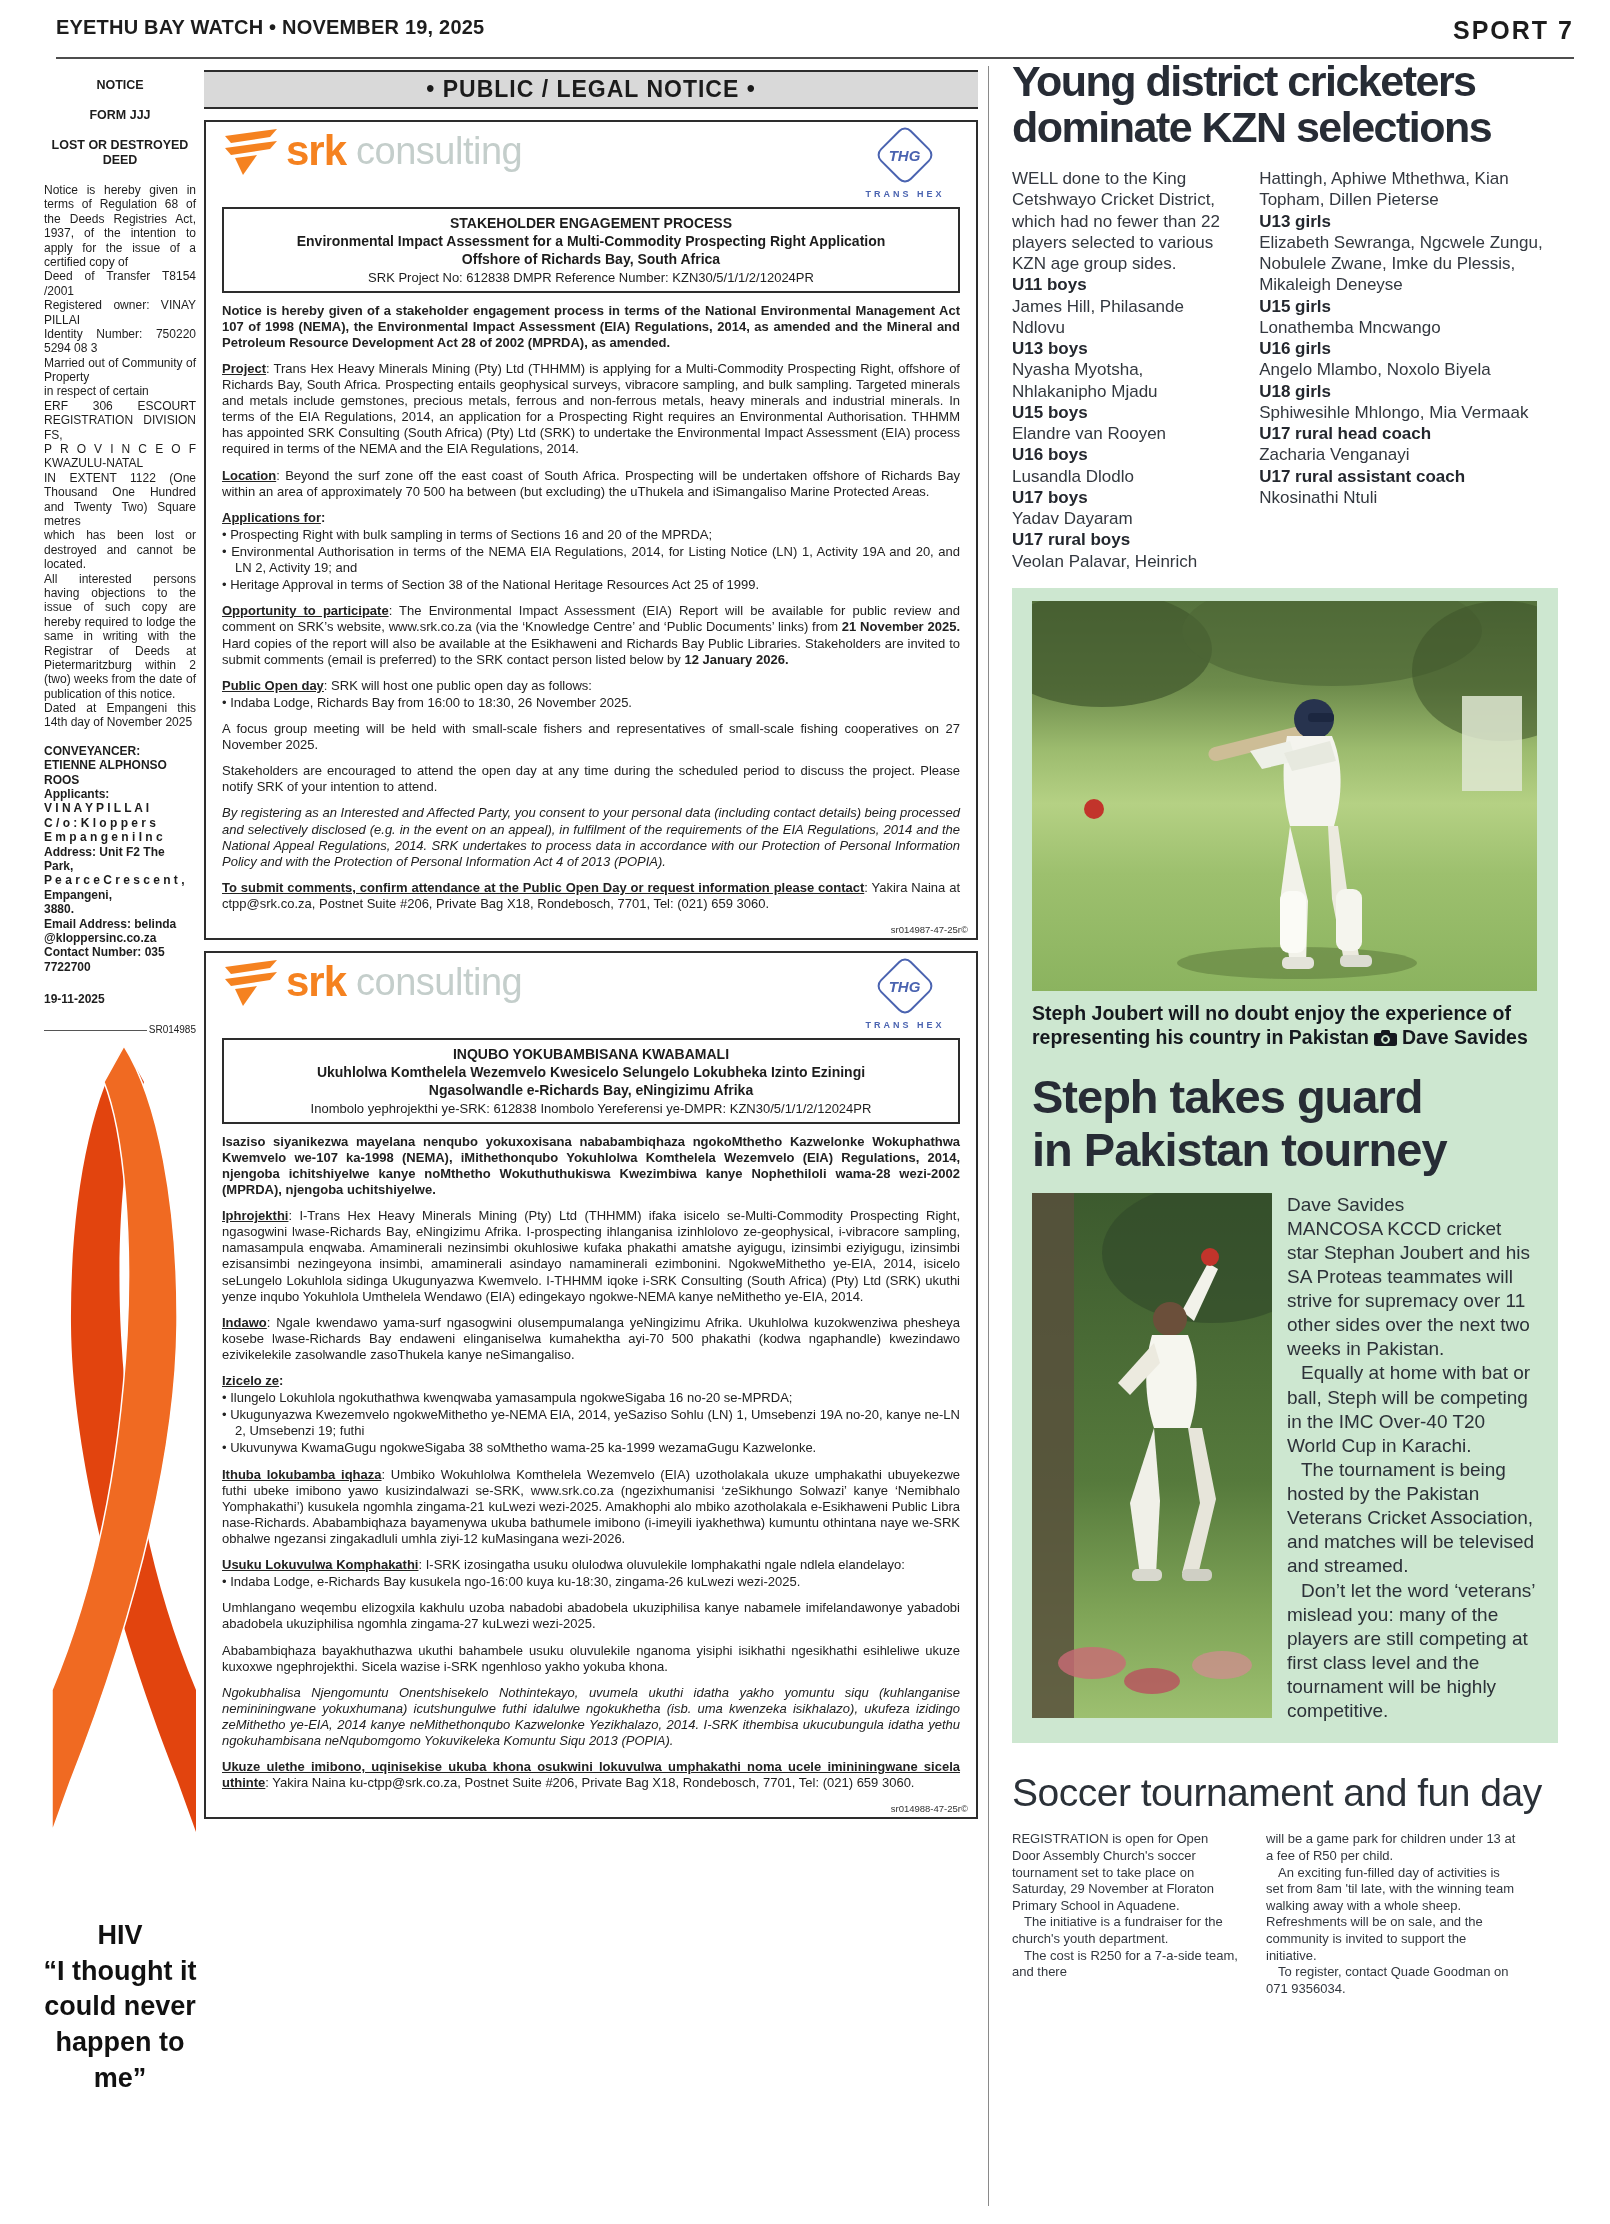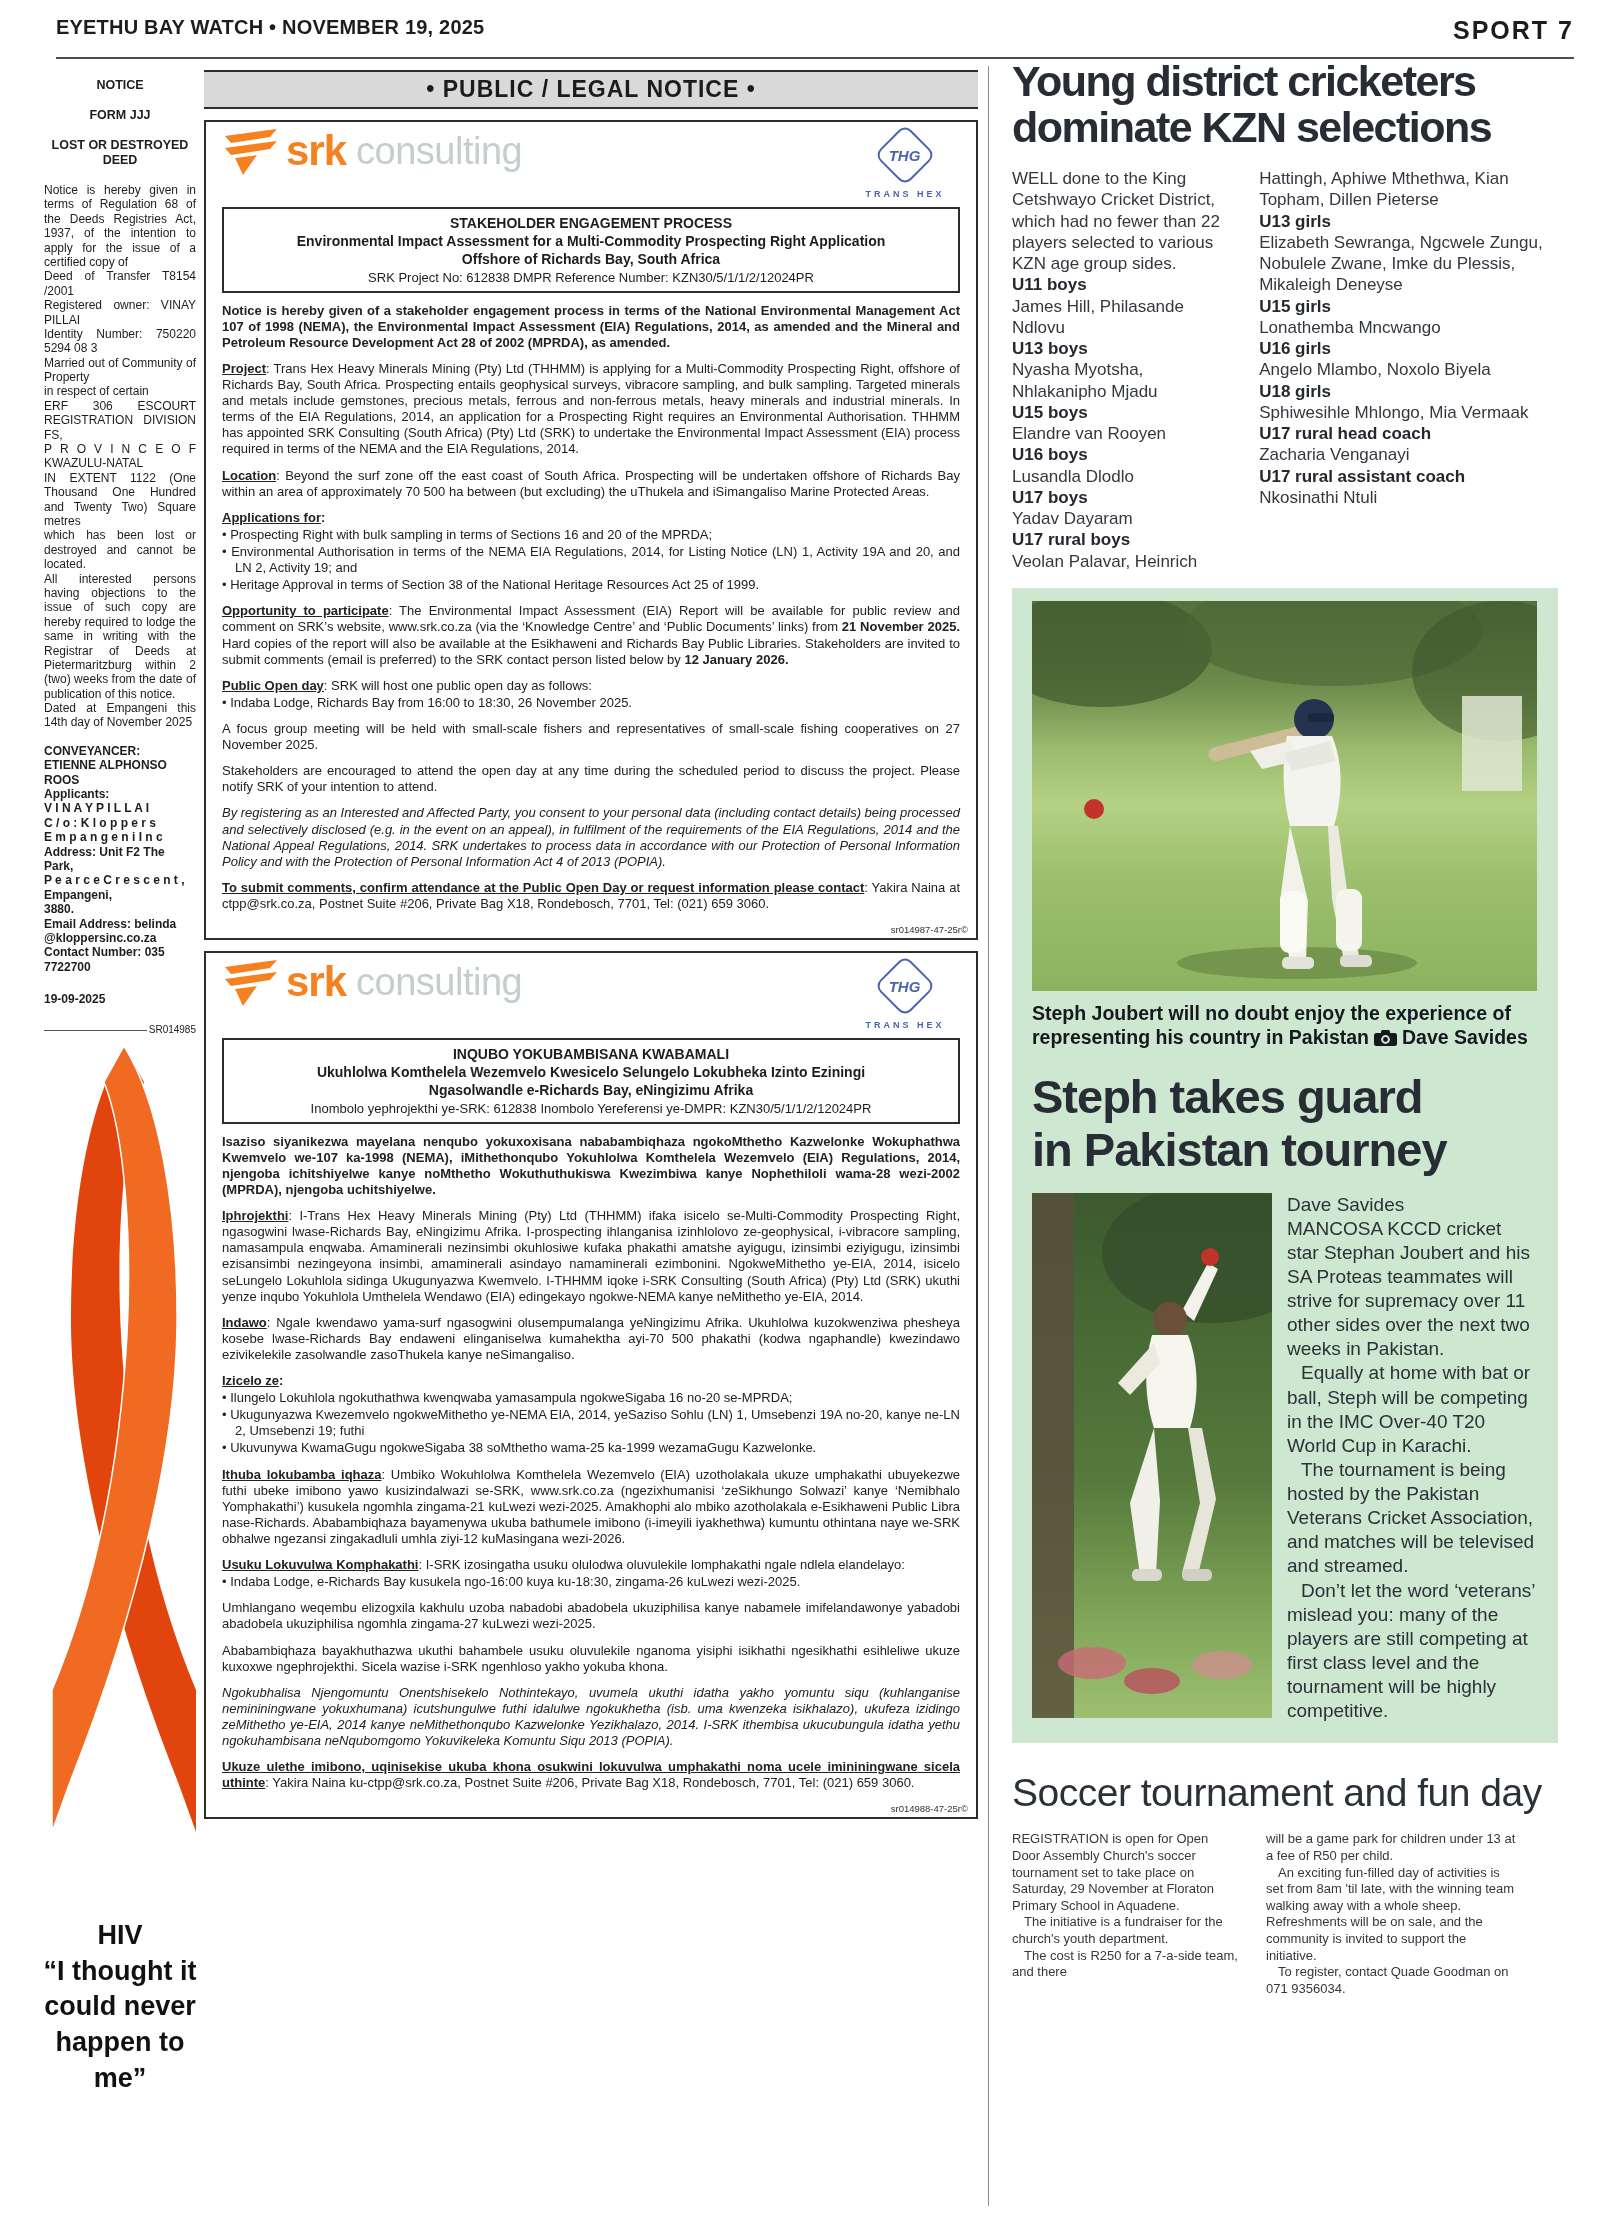--- a/index.html
+++ b/index.html
@@ -107,21 +107,21 @@
 C / o :   K l o p p e r s
 E m p a n g e n i   I n c
 Address: Unit F2 The Park,
 P e a r c e   C r e s c e n t ,
 Empangeni,
 3880.
 Email Address: belinda
 @kloppersinc.co.za
 Contact Number: 035
 7722700</div>
-  <div class="ln-date">19-09-2025</div>
+  <div class="ln-date">19-11-2025</div>
   <div class="ln-ref">SR014985</div>
 </div>
 
 <div class="ribbon-wrap">
   <svg width="152" height="860" viewBox="0 0 152 860">
     <path d="M80,6 C46,60 26,165 27,285 C28,400 62,560 134,742 L152,792 L152,650
              C106,540 84,420 77,295 C72,200 79,95 100,42 Z" fill="#e2440e"></path>
     <path d="M80,6 C114,60 134,165 133,285 C132,400 98,560 26,742 L8,792 L8,650
              C54,540 76,420 83,295 C88,200 81,95 60,42 Z" fill="#f06a22" stroke="#ffffff" stroke-width="1.5"></path>
   </svg>

